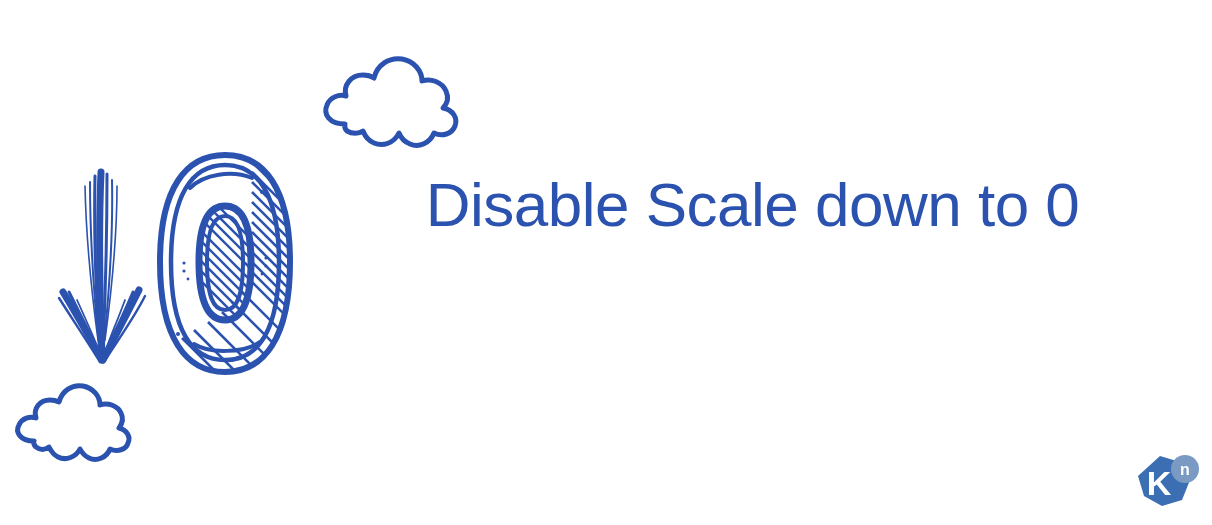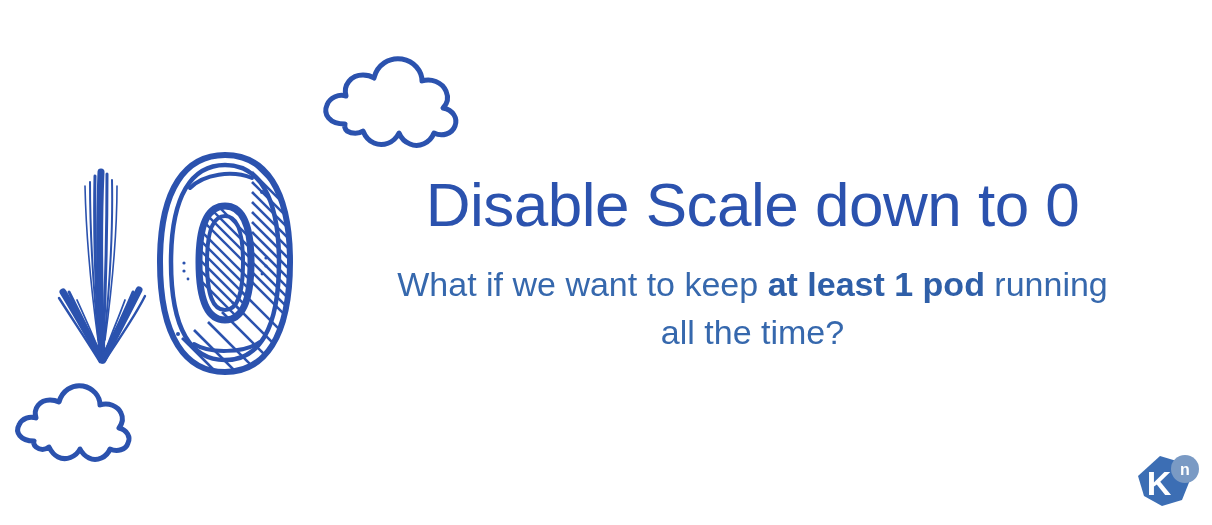--- a/index.html
+++ b/index.html
@@ -215,24 +215,20 @@
         <circle cx="118" cy="118" r="1.6" fill="#2b52ae" stroke="none"></circle>
         <circle cx="114" cy="126" r="1.4" fill="#2b52ae" stroke="none"></circle>
         <circle cx="30" cy="186" r="2" fill="#2b52ae" stroke="none"></circle>
         <circle cx="114" cy="44" r="2" fill="#2b52ae" stroke="none"></circle>
       </g>
     </svg>
   </div>
 
   <div id="text-block">
     <h1 id="slide-title">Disable Scale down to 0</h1>
-    <p id="slide-subtitle">
-      <span>What if we want to keep </span><span class="em">at least 1 pod</span><span> running</span><br>
-      <span>all the time?</span>
-    </p>
   </div>
 
   <div id="logo">
     <svg viewBox="0 0 78 72" width="78" height="72" aria-hidden="true">
       <polygon points="32,8 52,14 62,32 54,52 34,58 16,48 10,28" fill="#3c6eb4"></polygon>
       <text x="31" y="47" text-anchor="middle" font-family="Liberation Sans, sans-serif" font-size="34" font-weight="700" fill="#ffffff">K</text>
       <circle cx="57" cy="21" r="14" fill="#7a9ac4"></circle>
       <text x="57" y="27" text-anchor="middle" font-family="Liberation Sans, sans-serif" font-size="16" font-weight="700" fill="#ffffff">n</text>
     </svg>
   </div>

